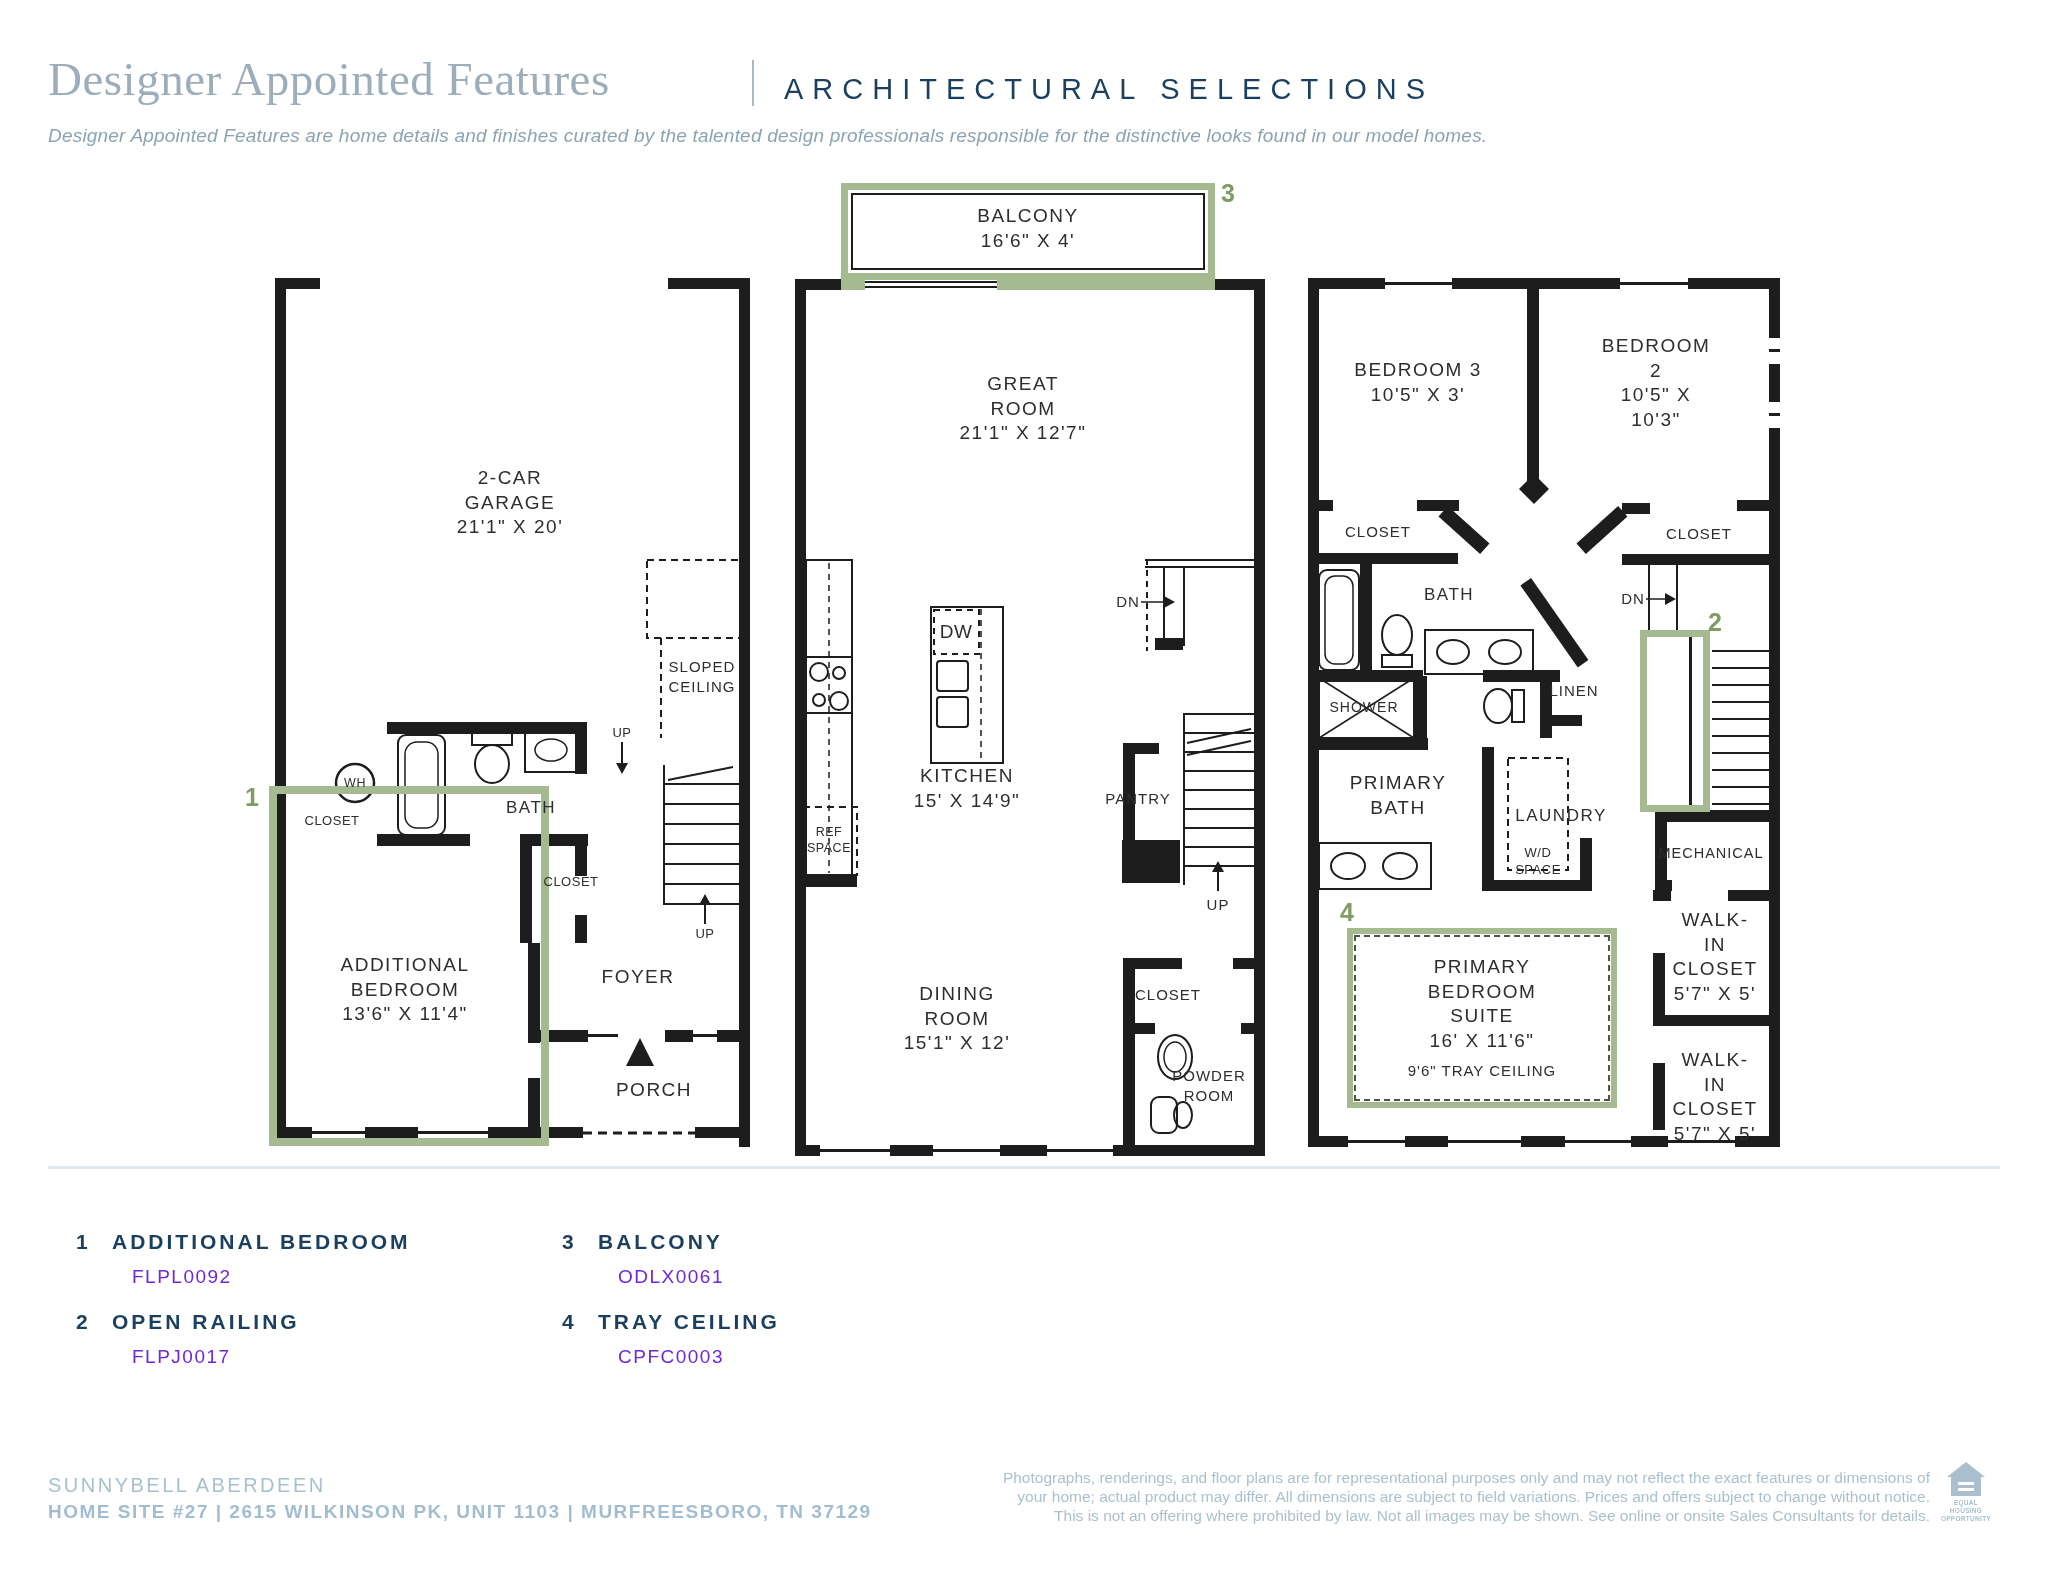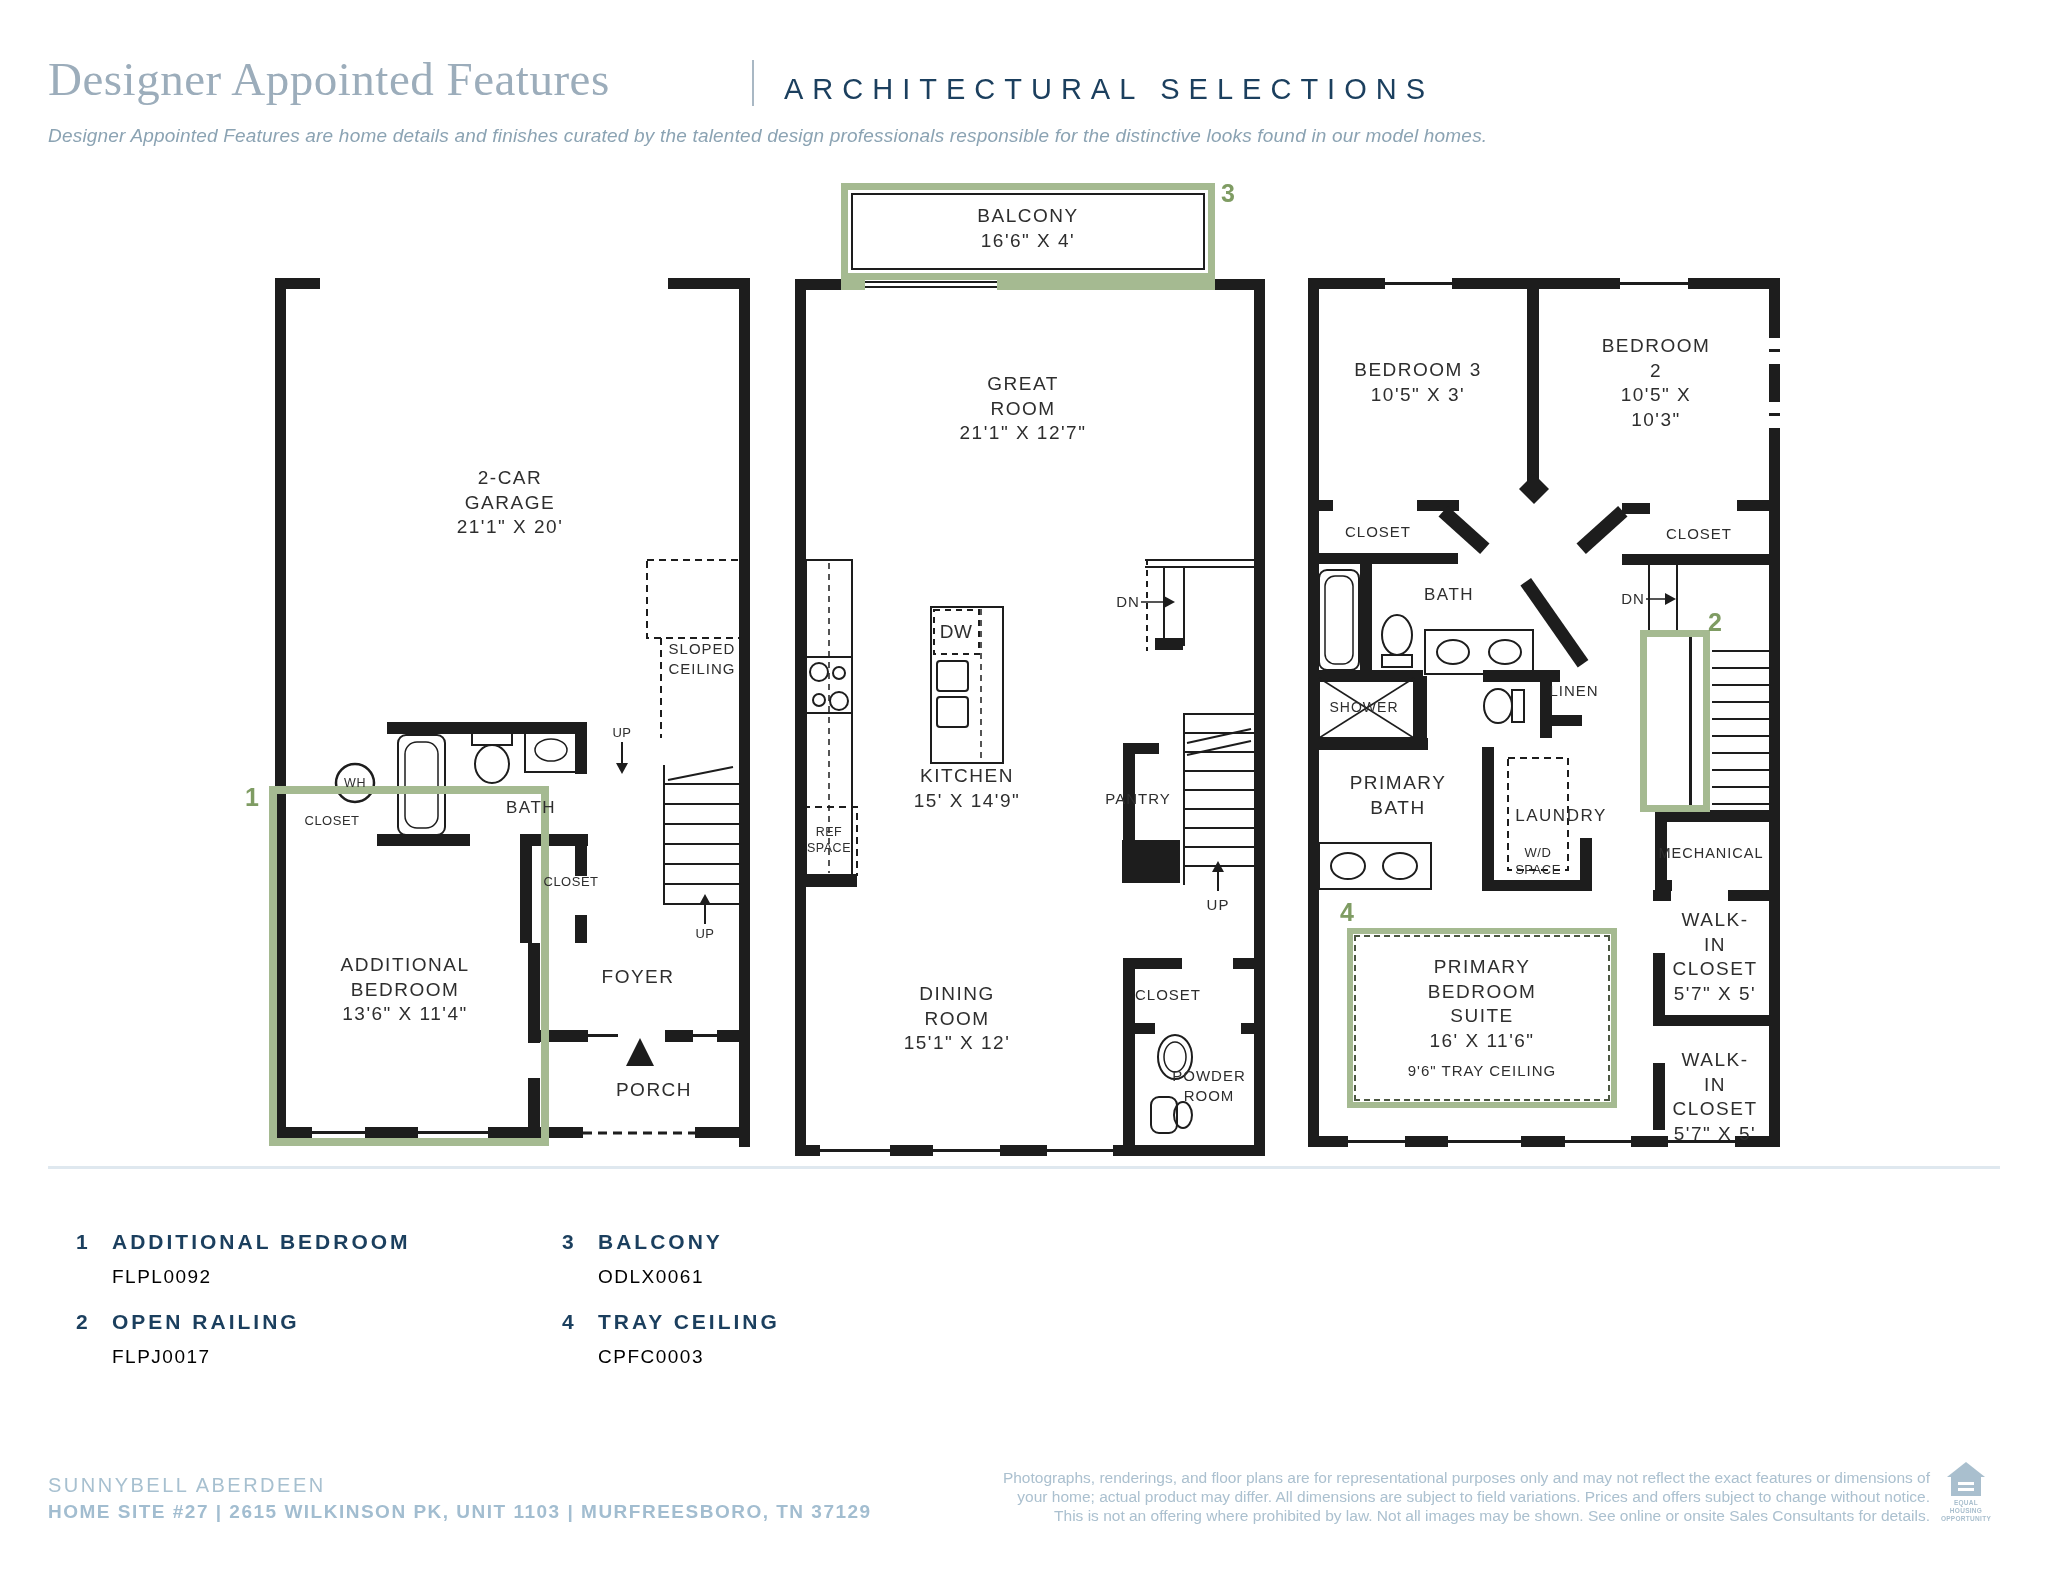--- a/index.html
+++ b/index.html
@@ -27,21 +27,21 @@
   .hl  { position:absolute; border:7px solid #a5ba91; }
   .marker { position:absolute; color:#7f9c63; font-weight:bold; font-size:25px;
             font-family:"Liberation Sans",sans-serif; }
   .dash-inner { position:absolute; inset:1px; border:2px dashed #4c5742; }
   .balcony-inner { position:absolute; inset:3px; border:2px solid #1d1d1d; }
 
   
   .leg { position:absolute; display:flex; }
   .leg-num   { width:36px; color:#1b3f5e; font-weight:bold; font-size:21px; }
   .leg-label { color:#1b3f5e; font-weight:bold; font-size:21px; letter-spacing:3px; }
-  .leg-code  { color:#000000; font-size:19px; letter-spacing:1.5px; margin-top:12px; }
+  .leg-code  { color:#6d28d9; font-size:19px; letter-spacing:1.5px; margin-top:12px;margin-left:20px; }
 
   .divider { position:absolute; background:#dfe8ef; }
 
   
   .community  { font-size:20px; font-weight:normal; letter-spacing:2.5px; color:#a7c0d0; }
   .address    { font-size:19px; font-weight:bold; letter-spacing:1.5px; color:#a2bdd0; }
   .disclaimer { font-size:15.5px; line-height:19px; color:#abc0cf; text-align:right;
                 white-space:pre-line; }
   .eho { position:absolute; width:56px; text-align:center; color:#a9bfce; }
   .eho-roof { width:0; height:0; margin:0 auto; border-left:19px solid transparent;
@@ -113,21 +113,21 @@
       <ellipse cx="276" cy="472" rx="16" ry="11" stroke-width="1.5"></ellipse>
       <rect x="372" y="282" width="94" height="78" stroke-width="2" stroke-dasharray="7,5"></rect>
       <line x1="386" y1="360" x2="386" y2="460" stroke-width="2" stroke-dasharray="7,5"></line>
     </g>
   </svg>
   <div class="hl" style="left:-6px;top:508px;width:280px;height:360px;border-width:8px"></div>
   <div class="marker" style="left:-30px;top:505px">1</div>
   <div class="lbl" style="left:235px;top:225px">2-CAR
 GARAGE
 21'1" X 20'</div>
-  <div class="lbl sm" style="left:427px;top:380px">SLOPED
+  <div class="lbl sm" style="left:427px;top:398px">SLOPED
 CEILING</div>
   <div class="lbl xs" style="left:80px;top:505px;font-size:12.5px">WH</div>
   <div class="lbl md" style="left:256px;top:530px">BATH</div>
   <div class="lbl xs" style="left:57px;top:543px">CLOSET</div>
   <div class="lbl xs" style="left:296px;top:604px">CLOSET</div>
   <div class="lbl xs" style="left:347px;top:455px">UP</div>
   <div class="lbl xs" style="left:430px;top:656px">UP</div>
   <div class="lbl" style="left:130px;top:712px">ADDITIONAL
 BEDROOM
 13'6" X 11'4"</div>

